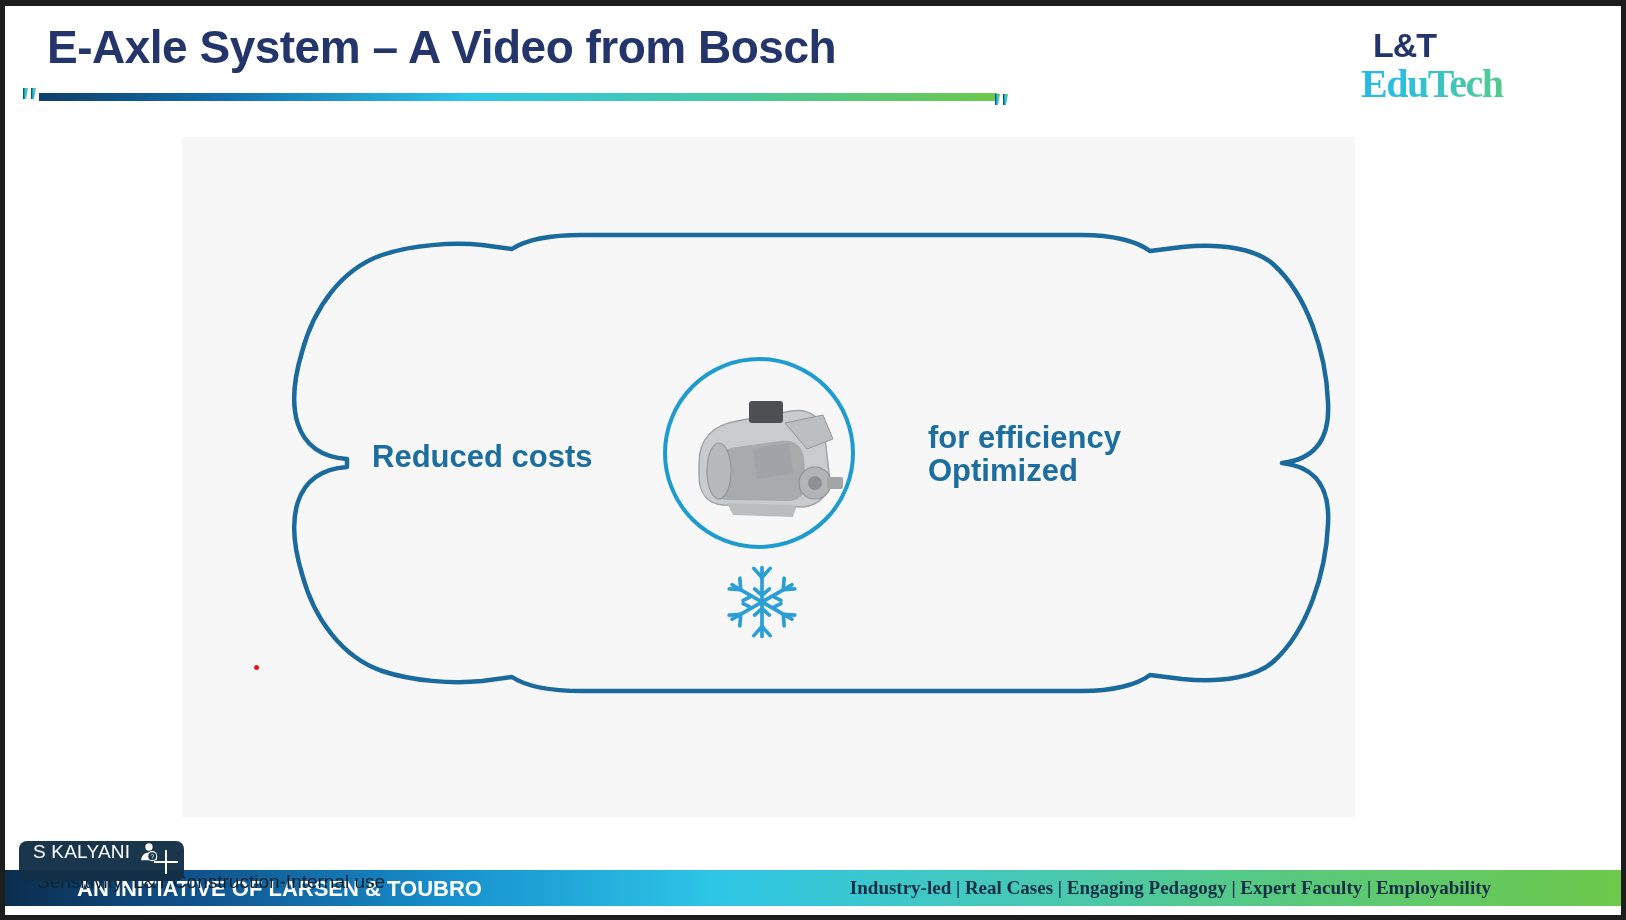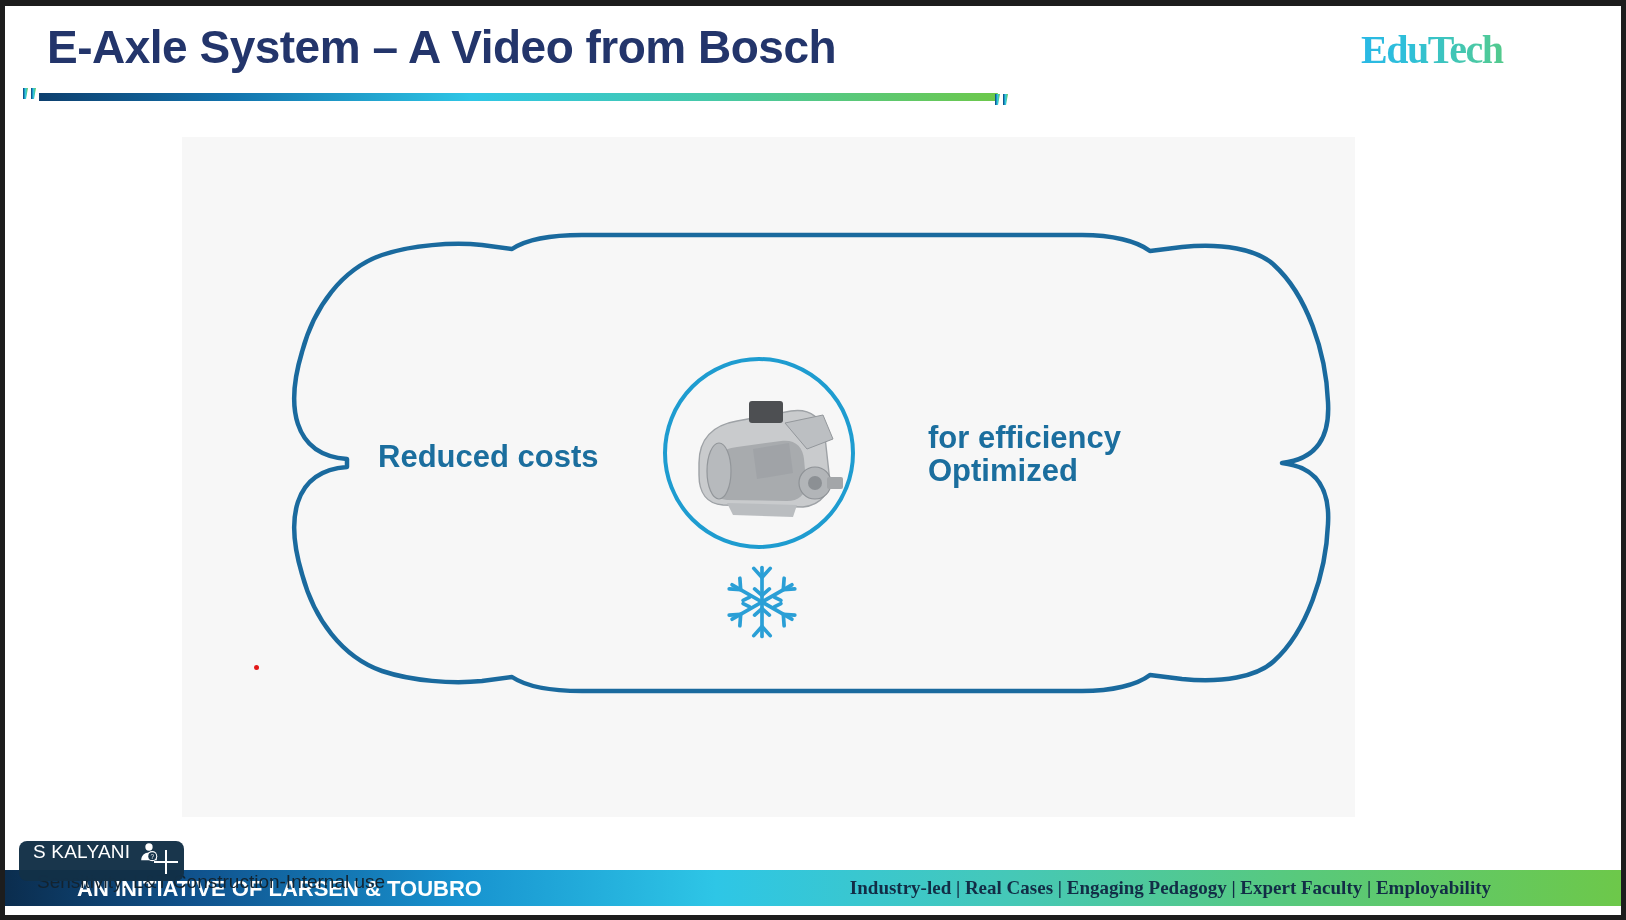--- a/index.html
+++ b/index.html
@@ -99,21 +99,21 @@
     background: #f7f7f7;
     overflow: hidden;
   }
   .video-stage {
     position: absolute;
     inset: 0;
   }
 
   .label-reduced {
     position: absolute;
-    left: 196px;
+    left: 190px;
     top: 302px;
     font-size: 31px;
     font-weight: bold;
     color: #1b6e9e;
     font-family: "Liberation Sans", sans-serif;
     white-space: nowrap;
   }
   .label-optimized {
     position: absolute;
     left: 746px;
@@ -241,20 +241,21 @@
         </defs>
         <polygon points="0,0 5,0 3,11 0,11" fill="url(#ruleGrad)"></polygon>
         <polygon points="8,0 13,0 11,11 8,11" fill="url(#ruleGrad)"></polygon>
         <polygon points="16,5 975,5 972,13 16,13" fill="url(#ruleGrad)"></polygon>
         <polygon points="972,6 977,6 975,17 972,17" fill="url(#ruleGrad)"></polygon>
         <polygon points="980,6 985,6 983,17 980,17" fill="url(#ruleGrad)"></polygon>
       </svg>
     </div>
 
     <div class="logo-block">
+      <div class="logo-lt">L&amp;T</div>
       <div class="logo-edutech">EduTech</div>
     </div>
 
     <div class="video-panel">
       <div class="video-stage">
 
         <svg class="video-stage" viewBox="0 0 1173 680" preserveAspectRatio="none" xmlns="http://www.w3.org/2000/svg">
 
           <path d="M165,322
                    C 110,318 104,268 120,215

